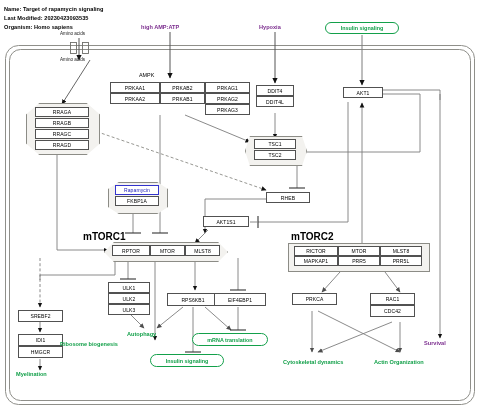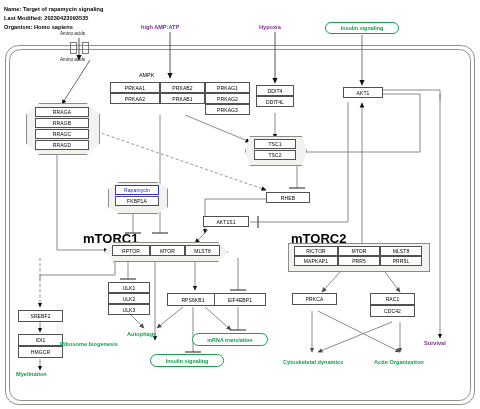--- a/index.html
+++ b/index.html
@@ -53,21 +53,21 @@
   }
   .label {
     position: absolute;
     font-size: 5.2px;
     white-space: nowrap;
     color: #000000;
   }
   .label.small { font-size: 4.6px; color: #222; }
   .label.purple { color: #7b2d8e; font-weight: bold; font-size: 5.6px; }
   .label.green  { color: #13a04a; font-weight: bold; font-size: 5.6px; }
-  .label.complexname { font-weight: bold; font-size: 13px; color: #000; text-align: right; }
+  .label.complexname { font-weight: bold; font-size: 10px; color: #000; text-align: right; }
 
   .pill {
     position: absolute;
     box-sizing: border-box;
     border: 0.9px solid #13a04a;
     border-radius: 8px;
     color: #13a04a;
     font-weight: bold;
     font-size: 5.4px;
     background: #ffffff;

